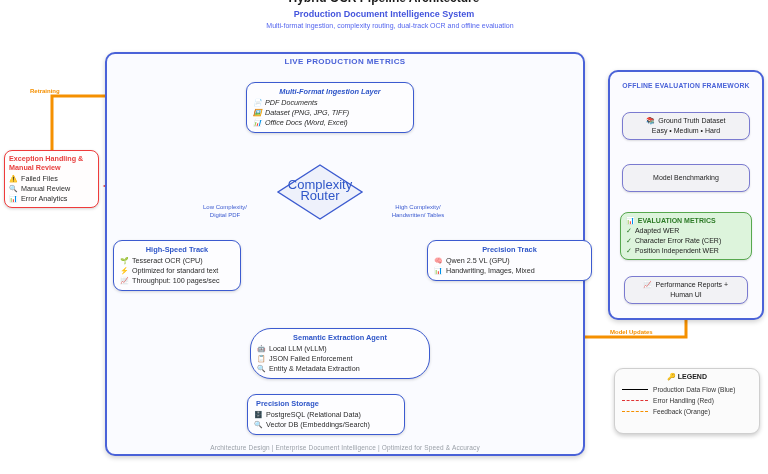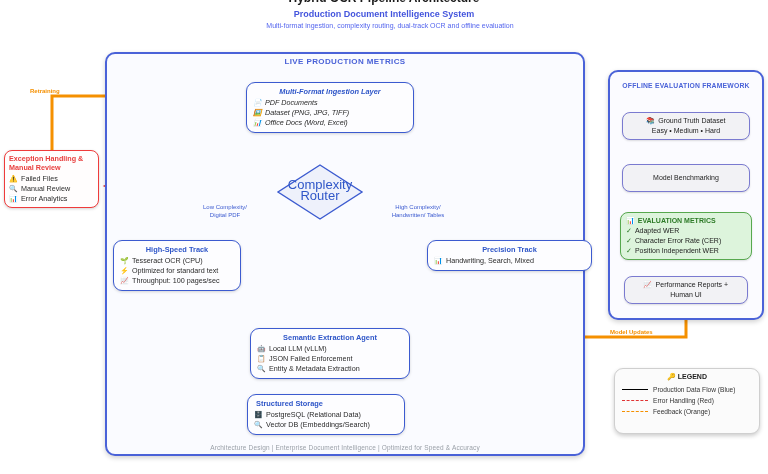--- a/index.html
+++ b/index.html
@@ -255,43 +255,47 @@
     </div>
     <div class="row">
       <span class="ic">📈</span>
       <span>Throughput: 100 pages/sec</span>
     </div>
   </div>
 
   <div class="node" style="left:427px;top:240px;width:165px;">
     <div class="hdr">Precision Track</div>
     <div class="row">
+      <span class="ic">🧠</span>
+      <span>Qwen 2.5 VL (GPU)</span>
+    </div>
+    <div class="row">
       <span class="ic">📊</span>
-      <span>Handwriting, Search, Mixed</span>
-    </div>
-  </div>
-
-  <div class="node" style="left:250px;top:328px;width:160px;">
+      <span>Handwriting, Images, Mixed</span>
+    </div>
+  </div>
+
+  <div class="node" style="left:250px;top:328px;width:180px;border-radius:21px;">
     <div class="hdr">Semantic Extraction Agent</div>
     <div class="row">
       <span class="ic">🤖</span>
       <span>Local LLM (vLLM)</span>
     </div>
     <div class="row">
       <span class="ic">📋</span>
       <span>JSON Failed Enforcement</span>
     </div>
     <div class="row">
       <span class="ic">🔍</span>
       <span>Entity &amp; Metadata Extraction</span>
     </div>
   </div>
 
   <div class="node" style="left:247px;top:394px;width:158px;">
-    <div class="hdr" style="text-align:left;padding-left:2px;">Structured Storage</div>
+    <div class="hdr" style="text-align:left;padding-left:2px;">Precision Storage</div>
     <div class="row">
       <span class="ic">🗄️</span>
       <span>PostgreSQL (Relational Data)</span>
     </div>
     <div class="row">
       <span class="ic">🔍</span>
       <span>Vector DB (Embeddings/Search)</span>
     </div>
   </div>
 

